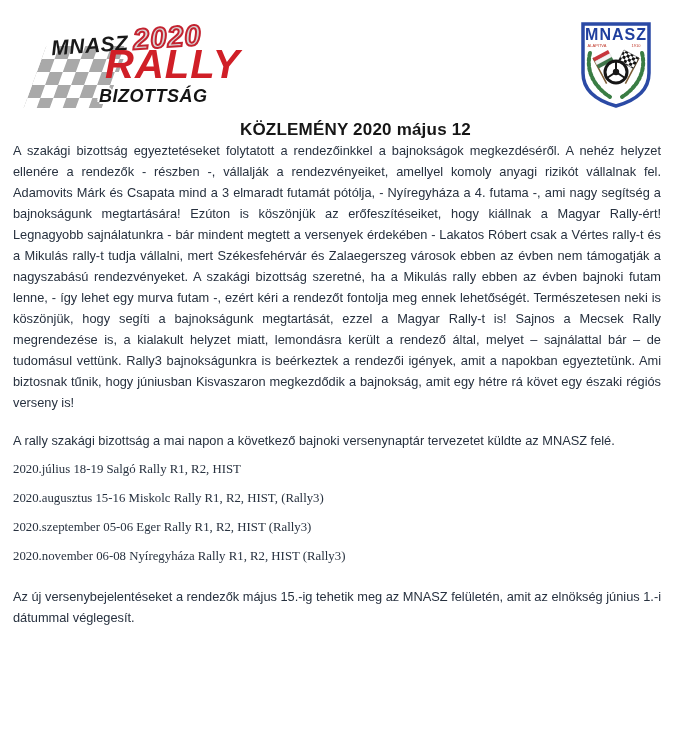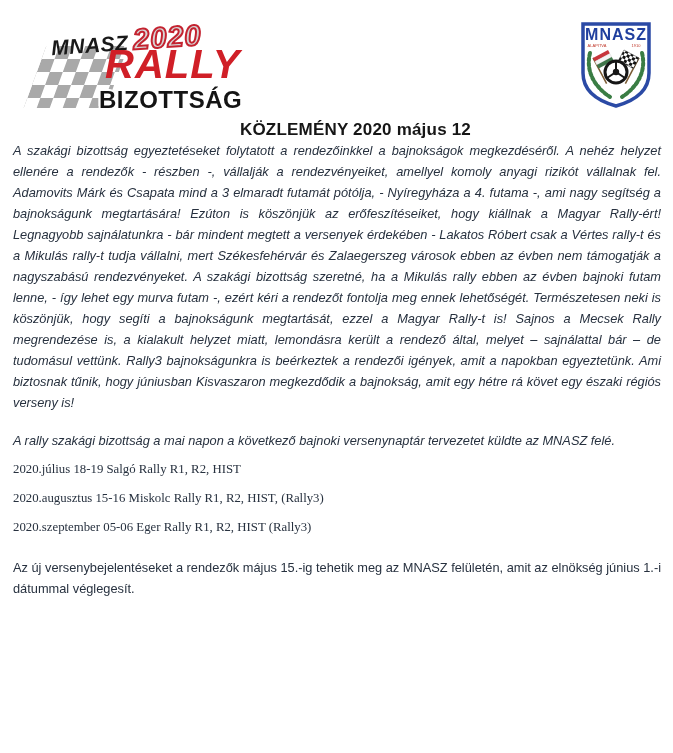--- a/index.html
+++ b/index.html
@@ -16,31 +16,31 @@
   .logo{position:absolute;left:33px;top:22px;width:200px;height:90px;}
   .logo-row1{position:absolute;left:18px;top:2px;transform:rotate(-4deg);white-space:nowrap;}
   .logo-mnasz{font-style:italic;font-weight:800;font-size:21px;color:#191919;letter-spacing:.5px;}
   .logo-year{font-style:italic;font-weight:800;font-size:29px;color:#d6d6d6;
     -webkit-text-stroke:2px #c42330;margin-left:5px;letter-spacing:1px;}
   .checker{position:absolute;left:2px;top:24px;width:82px;height:62px;
     background:conic-gradient(#a9a9a9 0 25%, #ffffff 0 50%, #a9a9a9 0 75%, #ffffff 0) 0 0 / 26px 26px;
     transform:skewX(-20deg);}
   .logo-rally{position:absolute;left:72px;top:22px;font-style:italic;font-weight:900;
     font-size:40px;color:#d01f27;letter-spacing:1px;line-height:1;}
-  .logo-biz{position:absolute;left:66px;top:64px;font-weight:900;
-    font-size:24px;color:#141414;letter-spacing:.5px;
+  .logo-biz{position:absolute;left:66px;top:64px;font-style:italic;font-weight:900;
+    font-size:18px;color:#141414;letter-spacing:.5px;
     text-shadow:2px 0 #fff,-2px 0 #fff,0 2px #fff,0 -2px #fff,2px 2px #fff,-2px -2px #fff;}
   .emblem{position:absolute;right:17px;top:17px;}
   
   .title{margin:12px 0 0 0;text-align:center;font-size:17px;font-weight:700;color:#161616;
     letter-spacing:.2px;padding-left:38px;}
   
   .content{padding:0 12px 0 13px;font-size:12.8px;line-height:21px;}
   .greeting{margin:42px 0 6px 0;}
-  .para{margin:0 0 10px 0;text-align:justify;font-style:italic;}
+  .para{margin:0 0 10px 0;text-align:justify;}
   .intro{margin:17px 0 0 0;}
   .calendar p{margin:8px 0 0 0;line-height:21px;}
   .calendar{margin-top:8px;font-family:Liberation Serif, serif;}
   .closing{margin:19px 0 0 0;text-align:justify;}
 </style>
 </head>
 <body>
 
 <div class="page">
 
@@ -94,18 +94,19 @@
   <div class="content">
 
     <p class="para">A szakági bizottság egyeztetéseket folytatott a rendezőinkkel a bajnokságok megkezdéséről. A nehéz helyzet ellenére a rendezők - részben -, vállalják a rendezvényeiket, amellyel komoly anyagi rizikót vállalnak fel. Adamovits Márk és Csapata mind a 3 elmaradt futamát pótólja, - Nyíregyháza a 4. futama -, ami nagy segítség a bajnokságunk megtartására! Ezúton is köszönjük az erőfeszítéseiket, hogy kiállnak a Magyar Rally-ért! Legnagyobb sajnálatunkra - bár mindent megtett a versenyek érdekében - Lakatos Róbert csak a Vértes rally-t és a Mikulás rally-t tudja vállalni, mert Székesfehérvár és Zalaegerszeg városok ebben az évben nem támogatják a nagyszabású rendezvényeket. A szakági bizottság szeretné, ha a Mikulás rally ebben az évben bajnoki futam lenne, - így lehet egy murva futam -, ezért kéri a rendezőt fontolja meg ennek lehetőségét. Természetesen neki is köszönjük, hogy segíti a bajnokságunk megtartását, ezzel a Magyar Rally-t is! Sajnos a Mecsek Rally megrendezése is, a kialakult helyzet miatt, lemondásra került a rendező által, melyet – sajnálattal bár – de tudomásul vettünk. Rally3 bajnokságunkra is beérkeztek a rendezői igények, amit a napokban egyeztetünk. Ami biztosnak tűnik, hogy júniusban Kisvaszaron megkezdődik a bajnokság, amit egy hétre rá követ egy északi régiós verseny is!</p>
 
     <p class="para intro">A rally szakági bizottság a mai napon a következő bajnoki versenynaptár tervezetet küldte az MNASZ felé.</p>
 
     <div class="calendar">
       <p>2020.július 18-19 Salgó Rally R1, R2, HIST</p>
       <p>2020.augusztus 15-16 Miskolc Rally R1, R2, HIST, (Rally3)</p>
       <p>2020.szeptember 05-06 Eger Rally R1, R2, HIST (Rally3)</p>
+      <p>2020.november 06-08 Nyíregyháza Rally R1, R2, HIST (Rally3)</p>
     </div>
 
     <p class="closing">Az új versenybejelentéseket a rendezők május 15.-ig tehetik meg az MNASZ felületén, amit az elnökség június 1.-i dátummal véglegesít.</p>
 
   </div>
 </div>
 
 </body></html>

